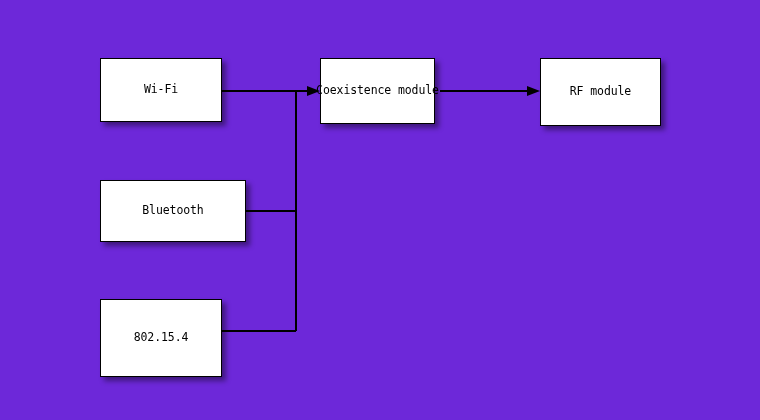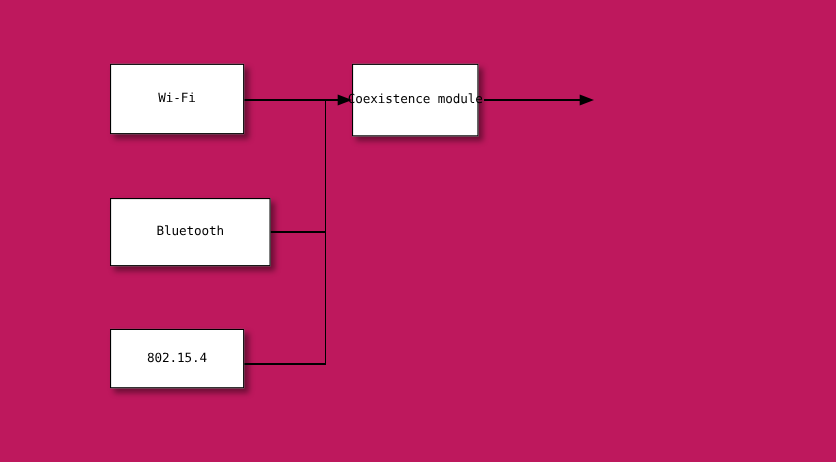--- a/index.html
+++ b/index.html
@@ -14,21 +14,21 @@
     overflow: hidden;
     font-family: "DejaVu Sans Mono", "Liberation Mono", monospace;
   }
 
   #diagram-canvas {
     position: absolute;
     left: 0;
     top: 0;
     width: 760px;
     height: 420px;
-    background: #be185d;
+    background: #6d28d9;
   }
 
   
   .node {
     position: absolute;
     box-sizing: border-box;
     background: #ffffff;
     border: 1.6px solid #000000;
     display: flex;
     align-items: center;
@@ -40,21 +40,21 @@
     font-family: "DejaVu Sans Mono", "Liberation Mono", monospace;
     font-size: 11.5px;
     color: #000000;
     letter-spacing: -0.1px;
     white-space: nowrap;
     line-height: 1;
   }
 
   #node-wifi        { left: 100px; top: 58px;  width: 122px; height: 64px; }
   #node-bluetooth   { left: 100px; top: 180px; width: 146px; height: 62px; }
-  #node-802154      { left: 100px; top: 299px; width: 122px; height: 54px; }
+  #node-802154      { left: 100px; top: 299px; width: 122px; height: 78px; }
   #node-coexistence { left: 320px; top: 58px;  width: 115px; height: 66px; }
   #node-rf          { left: 540px; top: 58px;  width: 121px; height: 68px; }
 
   
   #connectors {
     position: absolute;
     left: 0;
     top: 0;
     width: 760px;
     height: 420px;
@@ -102,14 +102,17 @@
   </div>
 
   <div class="node" id="node-802154">
     <span class="node-label">802.15.4</span>
   </div>
 
   <div class="node" id="node-coexistence">
     <span class="node-label">Coexistence module</span>
   </div>
 
+  <div class="node" id="node-rf">
+    <span class="node-label">RF module</span>
+  </div>
 
 </div>
 
 </body></html>

